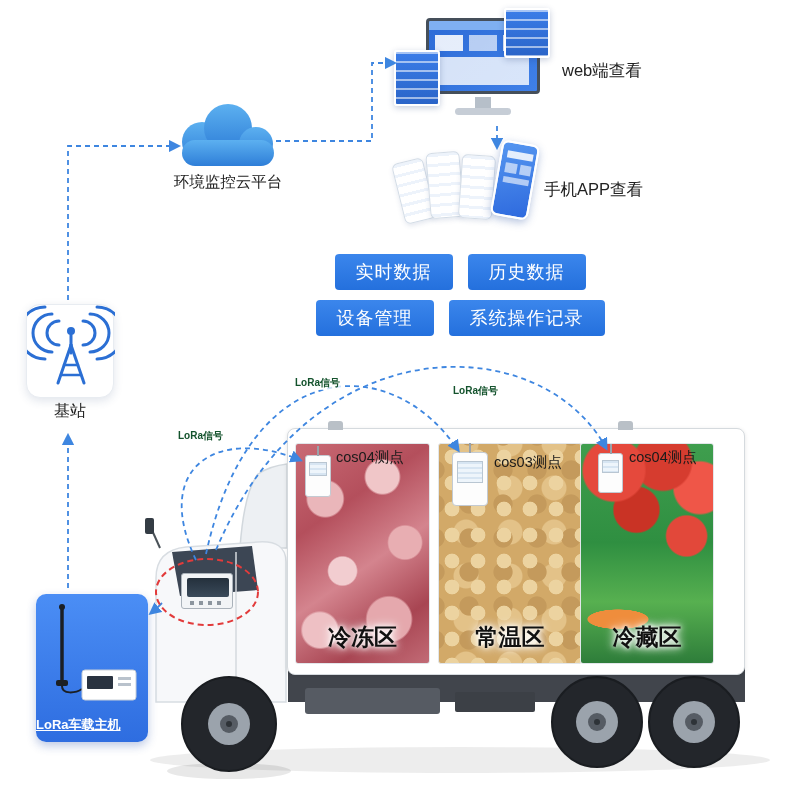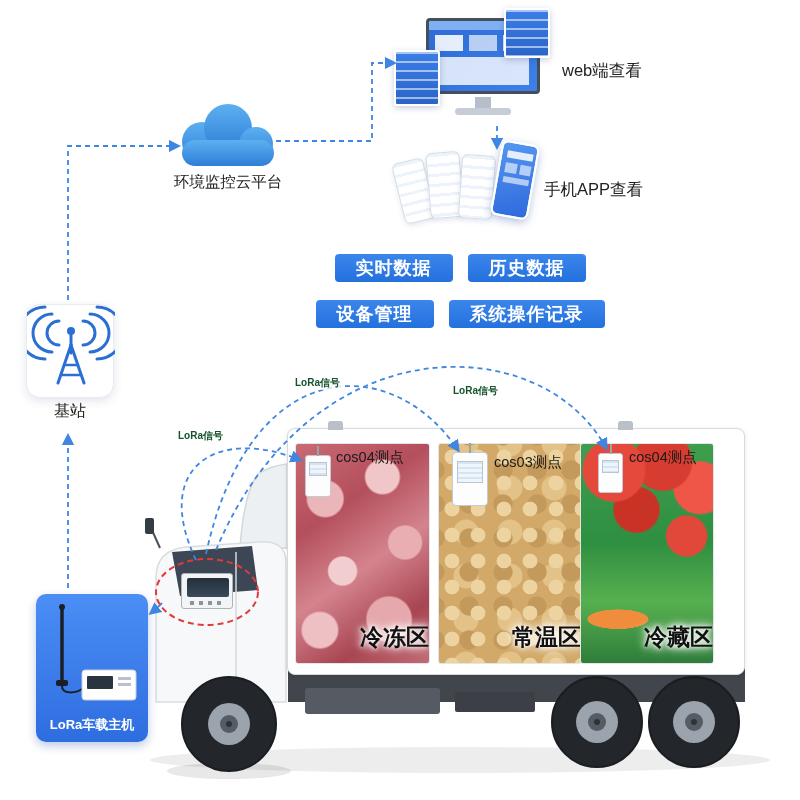--- a/index.html
+++ b/index.html
@@ -58,22 +58,22 @@
 
   
   .bs-box{left:26px;top:304px;width:88px;height:94px;background:#fff;border:1px solid #e8ecf1;border-radius:14px;
     box-shadow:0 3px 10px rgba(40,70,120,.14);z-index:3;}
   .bs-label{left:26px;top:401px;width:88px;text-align:center;font-size:16px;font-weight:500;z-index:3;}
 
   
   .tag-row{position:absolute;left:0;width:800px;display:flex;justify-content:center;gap:15px;transform:translateX(60px);z-index:3;}
   .tag-row.r1{top:254px;}
   .tag-row.r2{top:300px;}
-  .tag{height:28px;display:flex;align-items:center;justify-content:center;padding:0 21px;
-    background:linear-gradient(180deg,#3b86ec,#2470dd);color:#fff;font-size:18px;font-weight:700;
+  .tag{height:36px;display:flex;align-items:center;justify-content:center;padding:0 21px;
+    background:linear-gradient(180deg,#3b86ec,#2470dd);color:#fff;font-size:18px;font-weight:400;
     border-radius:4px;letter-spacing:1px;}
 
   
   .cargo-box{left:287px;top:428px;width:458px;height:247px;background:#fff;border:1px solid #d5dade;border-radius:8px;
     box-shadow:0 1px 4px rgba(0,0,0,.10);z-index:2;}
   .roof-bracket{position:absolute;top:-8px;width:15px;height:9px;background:#b9c0c7;border-radius:3px 3px 0 0;}
   .roof-bracket.b1{left:40px;} .roof-bracket.b2{left:330px;}
   .zone{position:absolute;top:14px;height:221px;border:1px solid #e2e6ea;border-radius:3px;overflow:hidden;}
   .zw1{left:7px;width:135px;
     background:
@@ -93,21 +93,21 @@
     background-position:0 0,13px 9px,5px 22px;}
   .zw3{left:292px;width:134px;
     background:
       radial-gradient(circle at 25% 12%,#e5493c 0 14%,rgba(0,0,0,0) 15%),
       radial-gradient(circle at 62% 8%,#d63c2f 0 13%,rgba(0,0,0,0) 14%),
       radial-gradient(circle at 90% 20%,#ef5648 0 12%,rgba(0,0,0,0) 13%),
       radial-gradient(circle at 42% 30%,#c93325 0 13%,rgba(0,0,0,0) 14%),
       radial-gradient(circle at 80% 42%,#e2483a 0 12%,rgba(0,0,0,0) 13%),
       radial-gradient(ellipse 50px 16px at 28% 80%,#ef8d3c 0 60%,rgba(0,0,0,0) 62%),
       linear-gradient(180deg,#3f9e4e 0%,#2f8f41 45%,#57b050 72%,#2e7d3a 100%);}
-  .zone-label{position:absolute;bottom:10px;left:0;width:100%;text-align:right;font-size:23px;font-weight:700;color:#111;
+  .zone-label{position:absolute;bottom:10px;left:0;width:100%;text-align:center;font-size:23px;font-weight:700;color:#111;
     text-shadow:0 0 4px #fff,0 0 8px #fff,0 0 12px #fff;}
 
   
   .sensor{position:absolute;background:#fdfdfd;border:1px solid #c3cad2;border-radius:3px;z-index:4;}
   .sensor::before{content:"";position:absolute;left:50%;top:-10px;width:2px;height:10px;background:#9aa2aa;transform:translateX(-50%);}
   .sensor .scr{position:absolute;background:repeating-linear-gradient(180deg,#d7e5f2 0 2px,#eef5fb 2px 5px);border:1px solid #b9c6d2;}
   .s1{left:305px;top:455px;width:26px;height:42px;} .s1 .scr{left:3px;top:6px;width:18px;height:14px;}
   .s2{left:452px;top:452px;width:36px;height:54px;border-radius:4px;} .s2 .scr{left:4px;top:8px;width:26px;height:22px;}
   .s3{left:598px;top:453px;width:25px;height:40px;} .s3 .scr{left:3px;top:6px;width:17px;height:13px;}
   .sensor-label{position:absolute;font-size:14.5px;font-weight:500;color:#1a1a1a;z-index:4;white-space:nowrap;}
@@ -115,21 +115,21 @@
 
   
   .cab-device{left:181px;top:573px;width:52px;height:36px;background:#f2f4f6;border:1px solid #aab2ba;border-radius:3px;z-index:4;}
   .cab-device .scr{position:absolute;left:5px;top:4px;width:42px;height:19px;background:linear-gradient(#24303c,#3a4a5a);border-radius:2px;}
   .cab-device .dots{position:absolute;left:8px;bottom:3px;width:36px;height:4px;
     background:repeating-linear-gradient(90deg,#8c959e 0 4px,rgba(0,0,0,0) 4px 9px);}
 
   
   .host{left:36px;top:594px;width:112px;height:148px;border-radius:10px;
     background:linear-gradient(180deg,#4b8ef5,#2e6de0);box-shadow:0 4px 10px rgba(40,80,170,.3);z-index:3;}
-  .host-label{position:absolute;left:0;bottom:8px;width:100%;text-align:center;color:#fff;font-size:13px;font-weight:600;}
+  .host-label{position:absolute;left:0;bottom:8px;width:100%;color:#fff;font-size:13px;font-weight:600;text-decoration:underline;}
 
   
   .sig{position:absolute;font-size:10px;font-weight:600;color:#14532d;background:rgba(255,255,255,.75);padding:0 2px;z-index:8;white-space:nowrap;}
   .sig1{left:176px;top:429px;} .sig2{left:293px;top:376px;} .sig3{left:451px;top:384px;}
 </style>
 </head>
 <body>
 
 <div class="stage">
 

